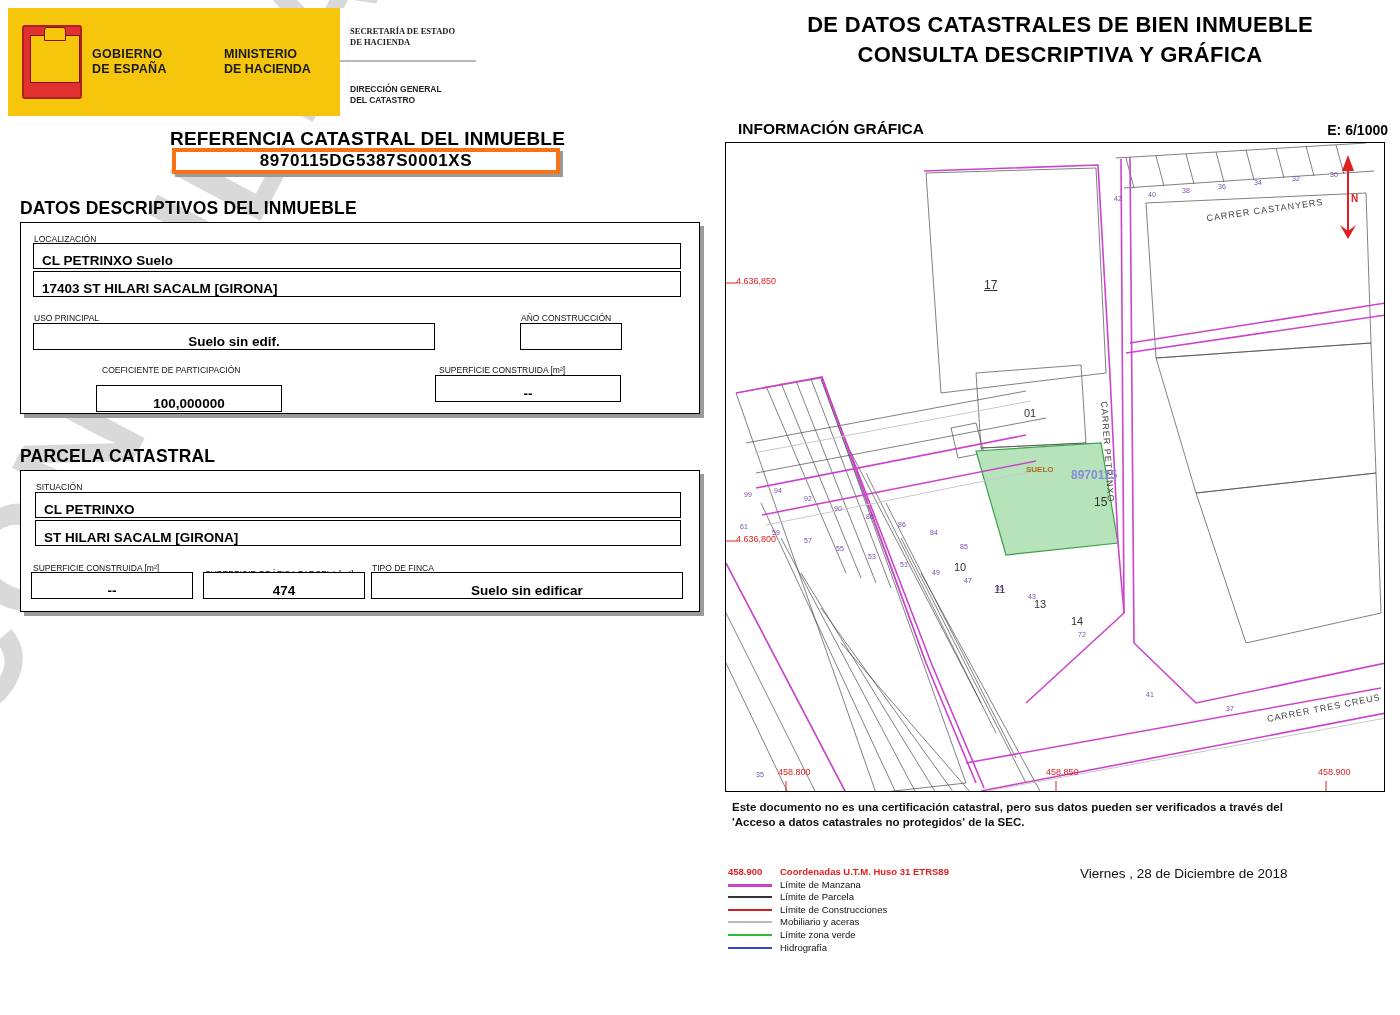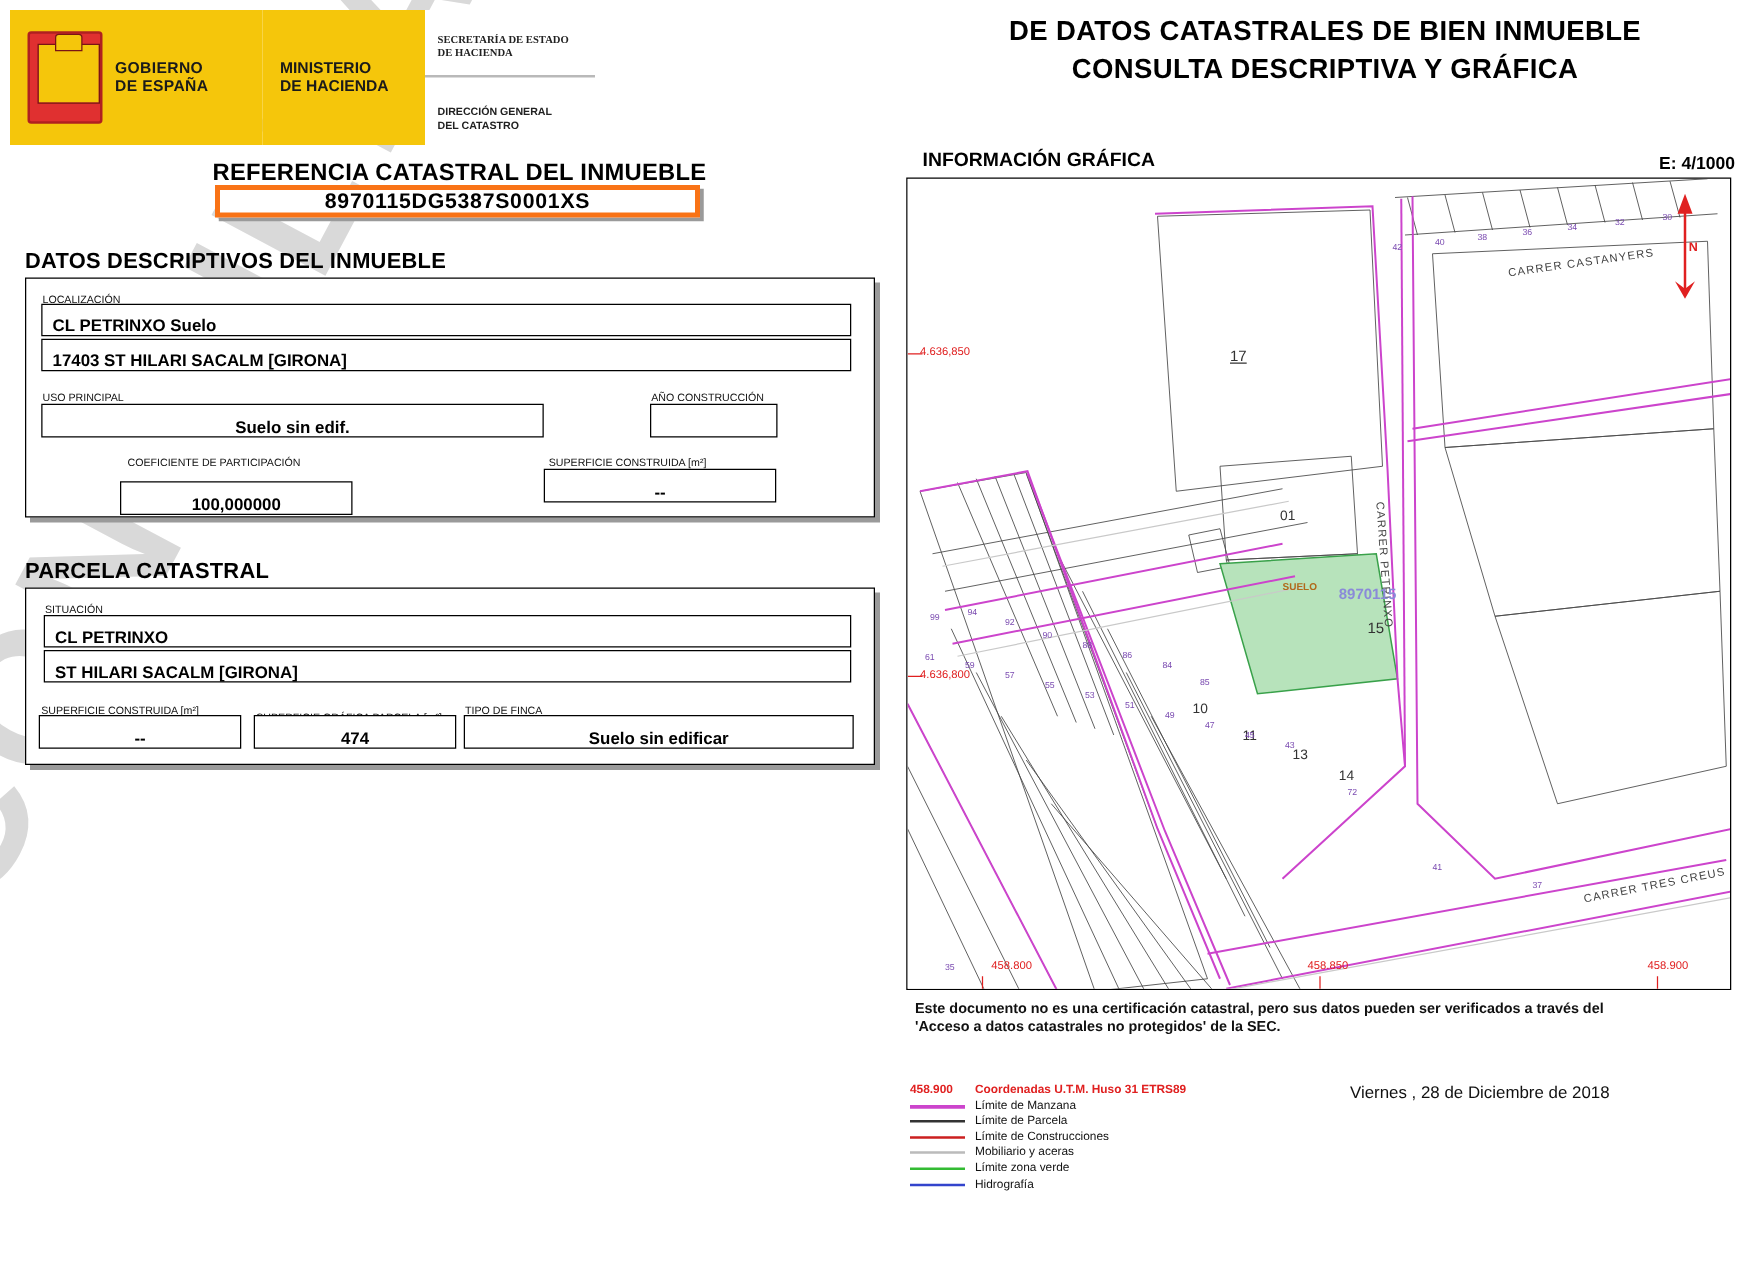--- a/index.html
+++ b/index.html
@@ -342,21 +342,21 @@
 </div>
 
 <div id="right-col">
 
   <div id="doc-title">
     <div>DE DATOS CATASTRALES DE BIEN INMUEBLE</div>
     <div>CONSULTA DESCRIPTIVA Y GRÁFICA</div>
   </div>
 
   <div id="info-graf">INFORMACIÓN GRÁFICA</div>
-  <div id="escala">E: 4/1000</div>
+  <div id="escala">E: 6/1000</div>
 
   <div id="map-frame">
     <svg id="map-svg" width="660" height="650" viewBox="0 0 660 650">
 
       <rect x="0" y="0" width="660" height="650" fill="#ffffff"></rect>
 
       <g stroke="#4a4a4a" stroke-width="0.7" fill="none">
         <path d="M10 250 L95 235 L240 640 L150 650 Z"></path>
         <path d="M40 243 L120 430"></path>
         <path d="M55 240 L135 435"></path>
@@ -451,21 +451,21 @@
     <div class="map-lbl" style="left:228px; top:418px; font-size:11px;">10</div>
     <div class="map-lbl" style="left:268px; top:440px; font-size:11px;">11</div>
     <div class="map-lbl" style="left:308px; top:455px; font-size:11px;">13</div>
     <div class="map-lbl" style="left:345px; top:472px; font-size:11px;">14</div>
 
     <div class="map-lbl" style="left:300px; top:322px; font-size:8px; color:#b06a1a; font-weight:bold;">SUELO</div>
     <div class="map-lbl" style="left:345px; top:325px; font-size:12px; color:#8a8ad8; font-weight:bold;">8970115</div>
 
     <div class="map-lbl" style="left:10px; top:133px; color:#e02020; font-size:9px;">4.636,850</div>
     <div class="map-lbl" style="left:10px; top:391px; color:#e02020; font-size:9px;">4.636,800</div>
-    <div class="map-lbl" style="left:52px; top:624px; color:#e02020; font-size:9px;padding-left:15px;">458.800</div>
+    <div class="map-lbl" style="left:52px; top:624px; color:#e02020; font-size:9px;">458.800</div>
     <div class="map-lbl" style="left:320px; top:624px; color:#e02020; font-size:9px;">458.850</div>
     <div class="map-lbl" style="left:592px; top:624px; color:#e02020; font-size:9px;">458.900</div>
 
     <div class="map-lbl" style="left:625px; top:50px; color:#e02020; font-size:10px; font-weight:bold;">N</div>
 
     <div class="map-lbl" style="left:388px; top:52px; color:#7a4ab0; font-size:7px;">42</div>
     <div class="map-lbl" style="left:422px; top:48px; color:#7a4ab0; font-size:7px;">40</div>
     <div class="map-lbl" style="left:456px; top:44px; color:#7a4ab0; font-size:7px;">38</div>
     <div class="map-lbl" style="left:492px; top:40px; color:#7a4ab0; font-size:7px;">36</div>
     <div class="map-lbl" style="left:528px; top:36px; color:#7a4ab0; font-size:7px;">34</div>

